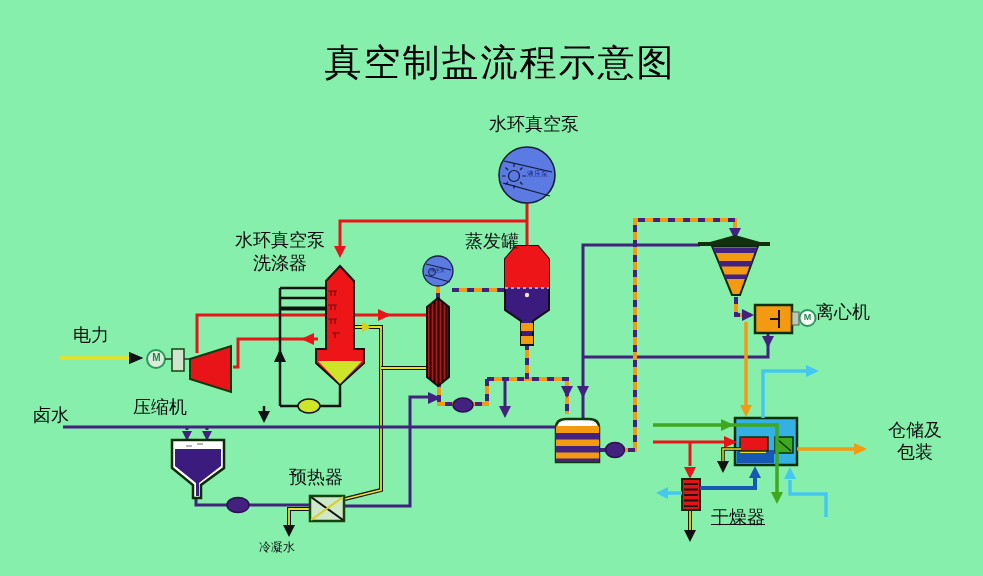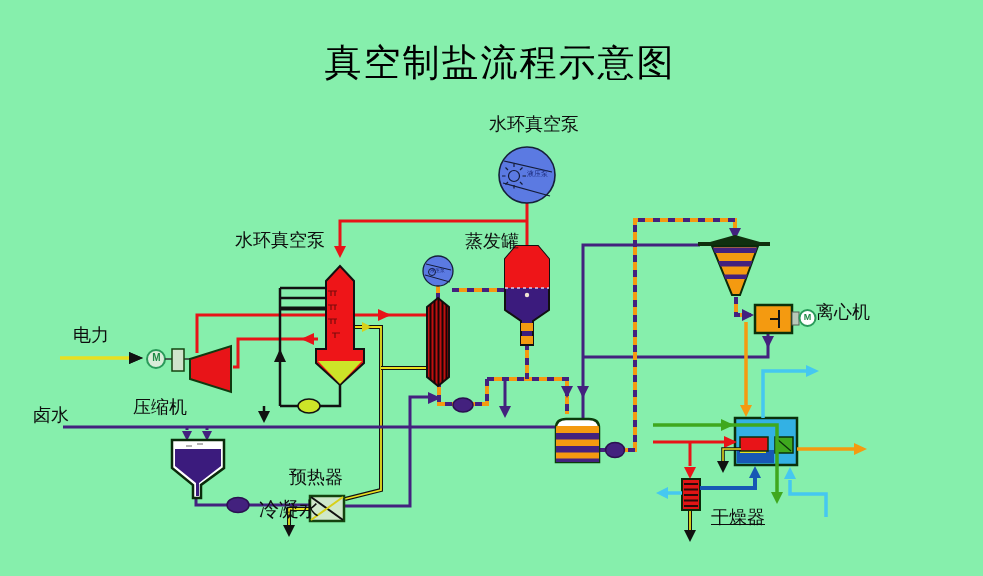--- a/index.html
+++ b/index.html
@@ -9,21 +9,21 @@
   .lbl{position:absolute;color:#0d0d0d;font-size:18px;line-height:22px;white-space:nowrap;}
   .ctr{text-align:center;white-space:normal;}
   #title{left:270px;top:42px;width:460px;text-align:center;font-size:37px;line-height:42px;letter-spacing:2px;color:#000;}
   #lbl-vacpump{left:468px;top:113px;width:132px;}
   #lbl-washer{left:228px;top:229px;width:104px;line-height:23px;}
   #lbl-evap{left:447px;top:230px;width:90px;}
   #lbl-power{left:73px;top:324px;}
   #lbl-comp{left:133px;top:375px;margin-top:21px;}
   #lbl-brine{left:33px;top:404px;}
   #lbl-preheat{left:289px;top:452px;margin-top:14px;}
-  #lbl-cond{left:259px;top:498px;font-size:20px;}
+  #lbl-cond{left:259px;top:536px;font-size:12px;}
   #lbl-centri{left:816px;top:301px;}
   #lbl-store{left:876px;top:419px;width:78px;}
   #lbl-dryer{left:711px;top:506px;text-decoration:underline;}
   .motor-m{position:absolute;color:#1e8a46;font-weight:bold;font-family:"Liberation Sans",sans-serif;}
   #m1{left:150px;top:352px;width:13px;text-align:center;font-size:10px;}
   #m2{left:801px;top:312px;width:13px;text-align:center;font-size:9px;}
   .pump-txt{position:absolute;color:#1a2878;font-size:7px;line-height:7px;letter-spacing:0;}
   #pt1{left:527px;top:171px;}
   #pt2{left:430px;top:268px;font-size:5px;line-height:5px;}
 </style>
@@ -265,30 +265,35 @@
 
   <polygon points="129,352 129,364 143,358" fill="#111"></polygon>
 </svg>
 
 <div id="title" class="lbl">真空制盐流程示意图</div>
 
 <div id="lbl-vacpump" class="lbl ctr">水环真空泵</div>
 
 <div id="lbl-washer" class="lbl ctr">
   <div>水环真空泵</div>
+  <div>洗涤器</div>
 </div>
 
 <div id="lbl-evap" class="lbl ctr">蒸发罐</div>
 <div id="lbl-power" class="lbl">电力</div>
 <div id="lbl-comp" class="lbl">压缩机</div>
 <div id="lbl-brine" class="lbl">卤水</div>
 <div id="lbl-preheat" class="lbl">预热器</div>
 <div id="lbl-cond" class="lbl">冷凝水</div>
 <div id="lbl-centri" class="lbl">离心机</div>
 
+<div id="lbl-store" class="lbl ctr">
+  <div>仓储及</div>
+  <div>包装</div>
+</div>
 
 <div id="lbl-dryer" class="lbl">干燥器</div>
 
 <div id="m1" class="motor-m">M</div>
 <div id="m2" class="motor-m">M</div>
 
 <div id="pt1" class="pump-txt">液压泵</div>
 <div id="pt2" class="pump-txt">液压泵</div>
 
 </div>

